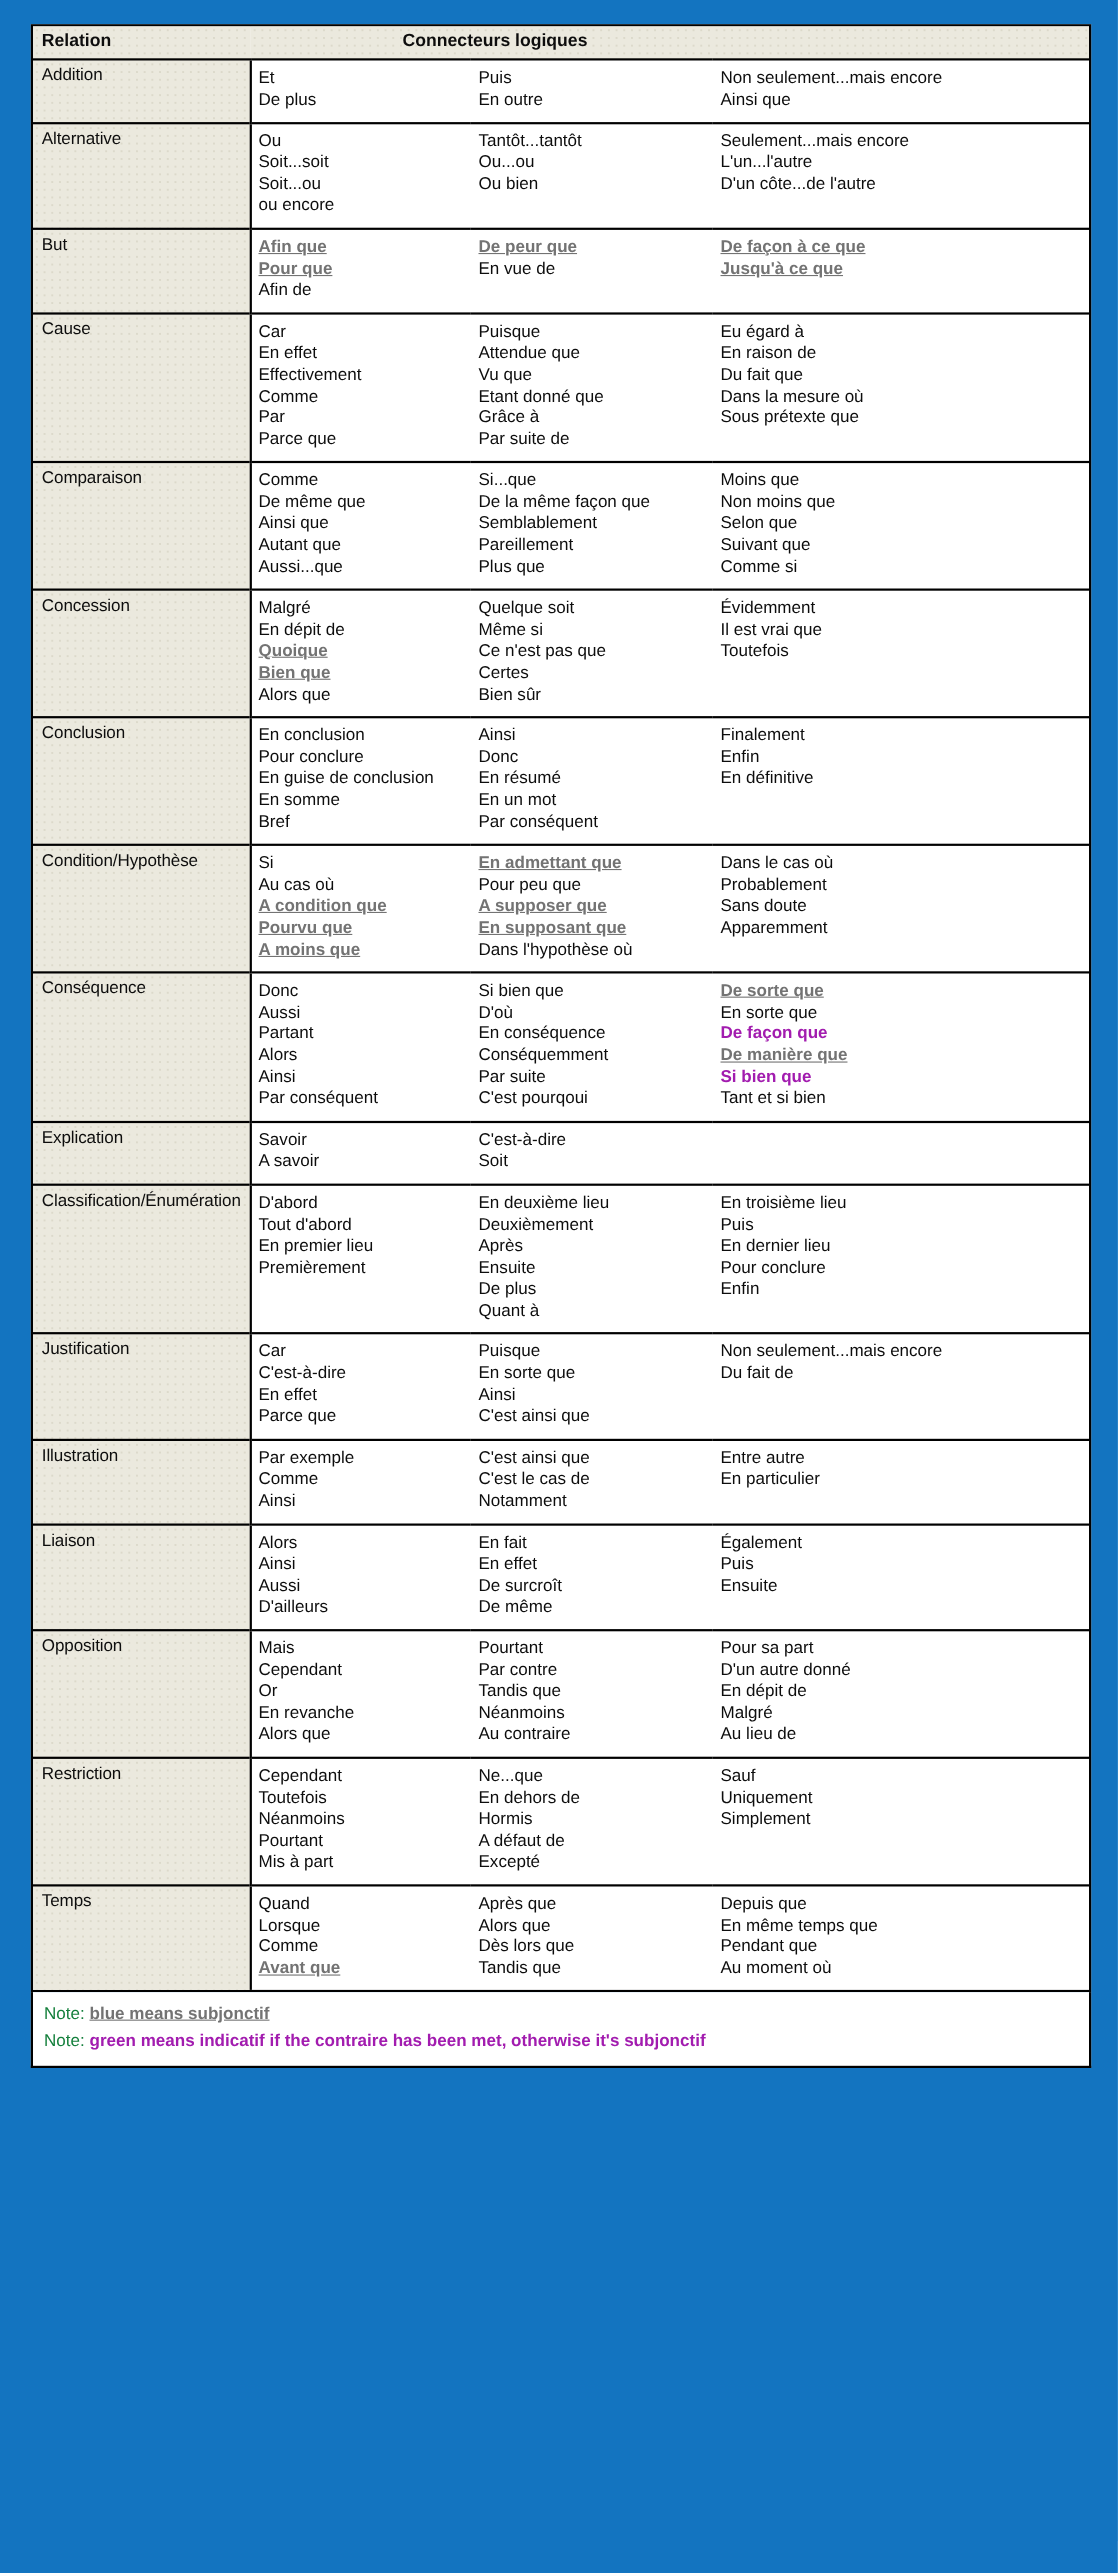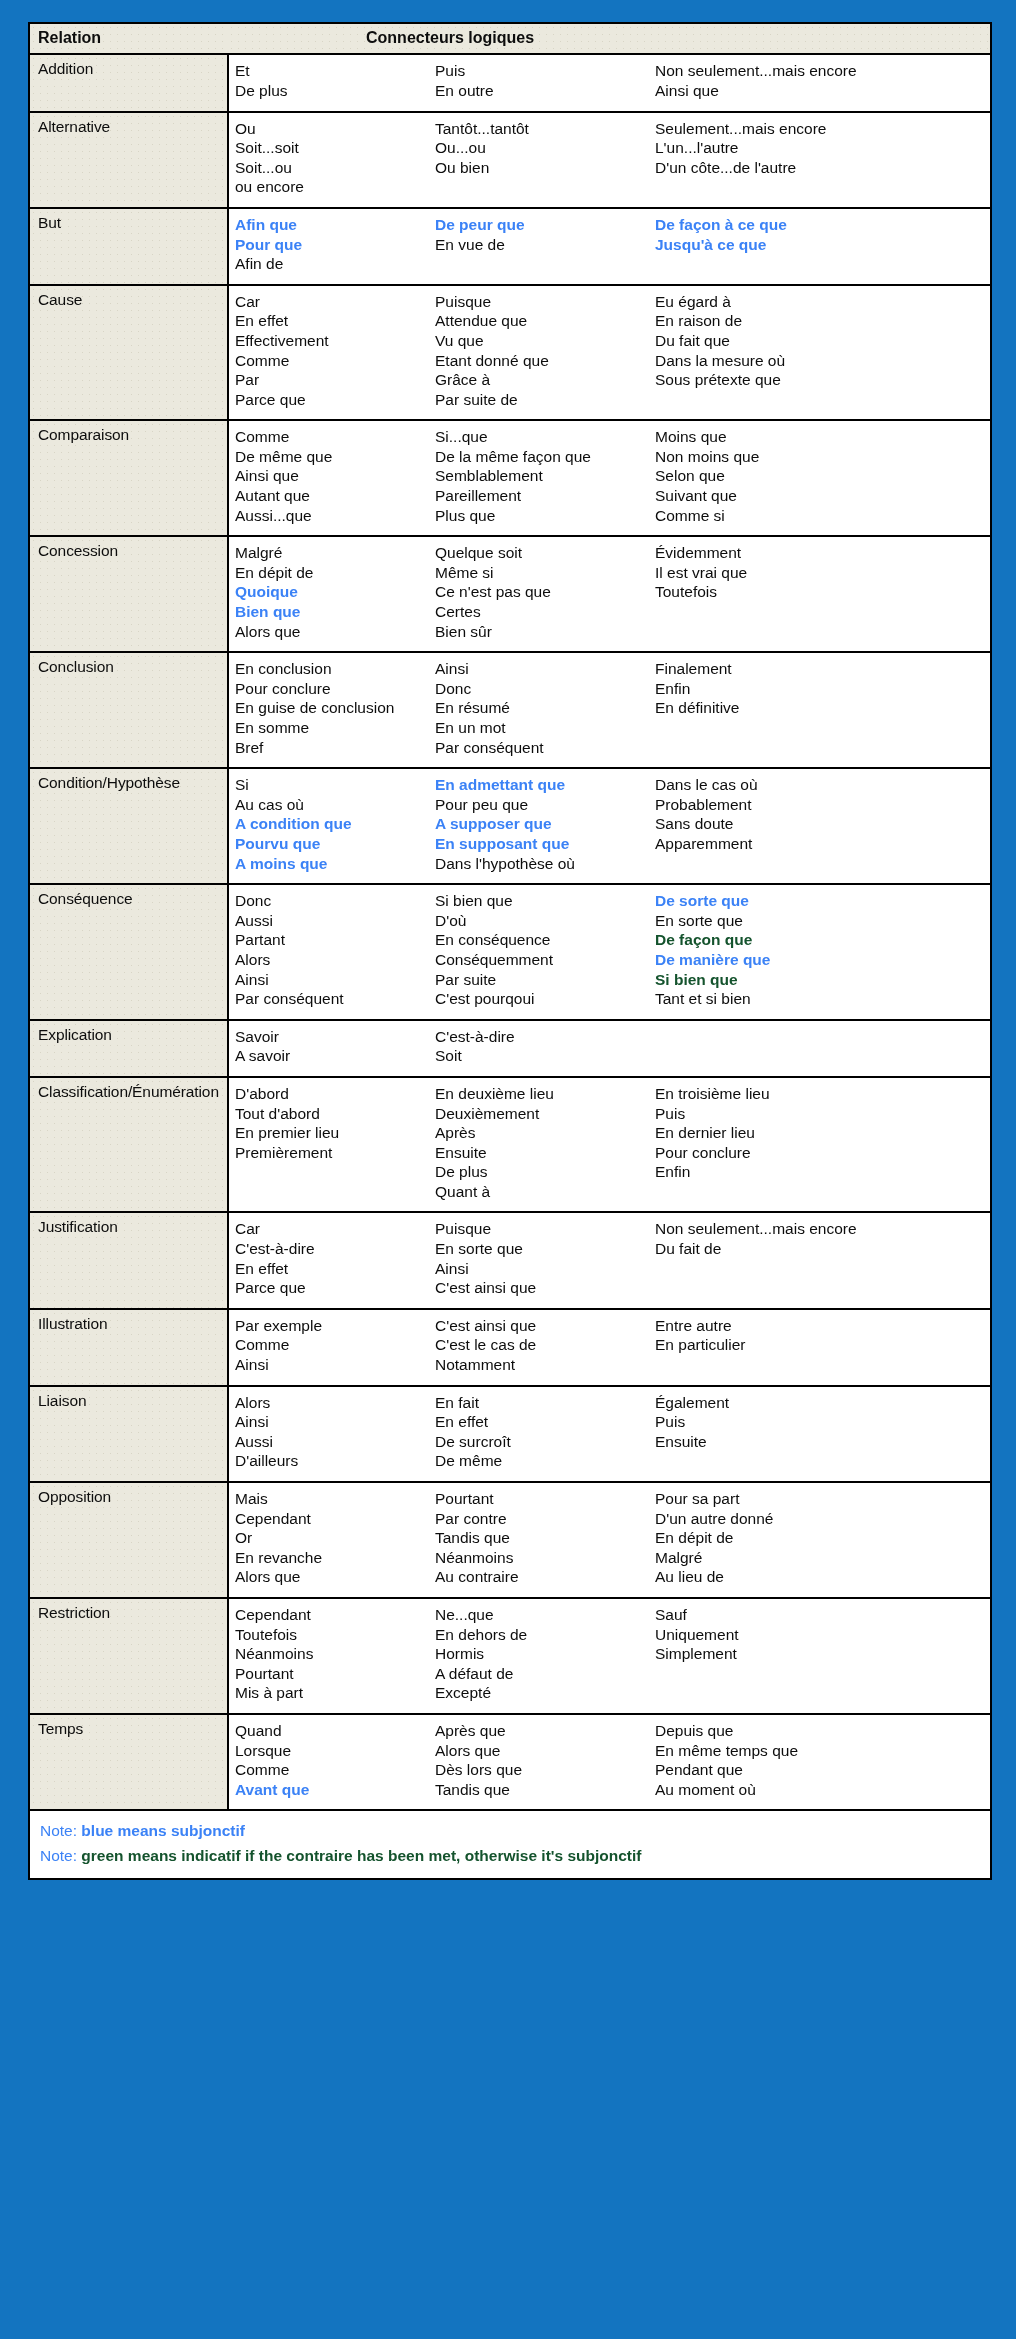--- a/index.html
+++ b/index.html
@@ -80,22 +80,22 @@
     display: flex;
     flex-direction: column;
   }
   .item {
     line-height: 1.26;
     padding: 0 4px 0 6px;
     white-space: nowrap;
     min-height: 19.6px;
   }
   .item.blank { visibility: hidden; }
-  .blue { color: #3b82f6; font-weight: bold; }
-  .green { color: #14532d; font-weight: bold; }
+  .blue { color: #737373; font-weight: bold; text-decoration: underline; }
+  .green { color: #a21caf; font-weight: bold; }
 
   
   td.relname, thead th {
     background-image:
       radial-gradient(#d8d5c6 0.6px, transparent 0.7px);
     background-size: 7px 7px;
   }
 
   #notes {
     background: #ffffff;
@@ -103,21 +103,21 @@
     border-top: 0;
     padding: 7px 0 9px 6px;
     font-size: 15.5px;
     color: #0d0d0d;
   }
   #notes .nline {
     line-height: 1.62;
     white-space: nowrap;
     padding-left: 4px;
   }
-  #notes .nlabel { color: #3b82f6; text-align: center; }
+  #notes .nlabel { color: #15803d; text-align: center; }
 </style>
 </head>
 <body>
 
 <div id="page">
 
   <div id="table-wrap">
     <table class="conn">
       <colgroup>
         <col class="c-rel">

